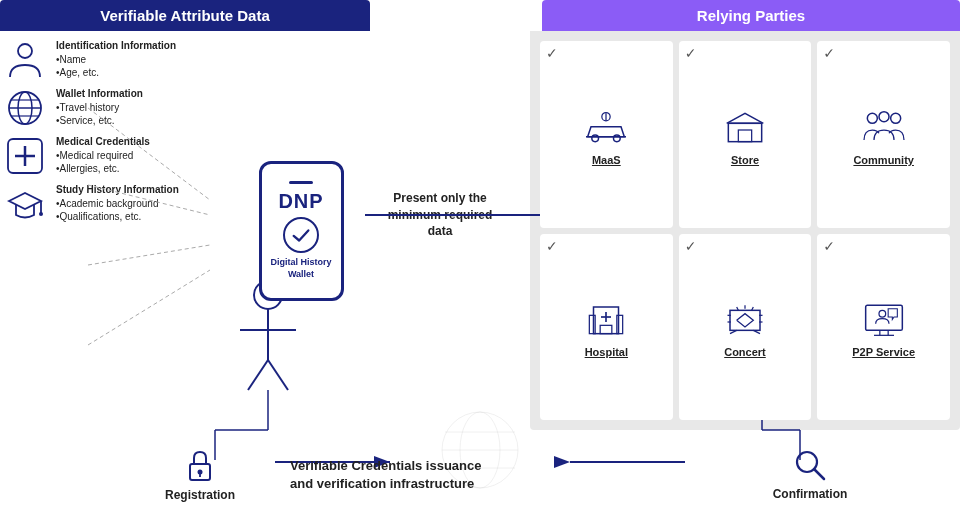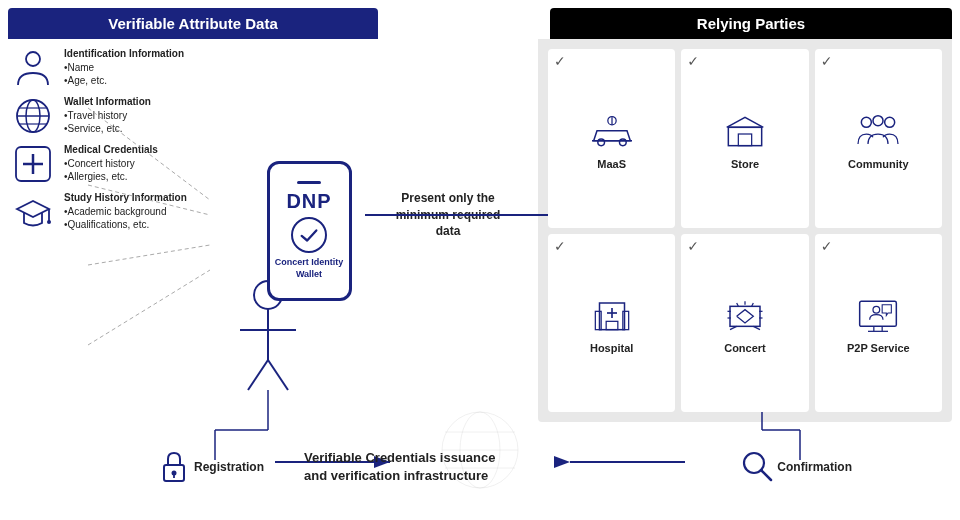--- a/index.html
+++ b/index.html
@@ -11,21 +11,20 @@
       overflow: hidden;
       position: relative;
     }
 
     
     .main-container {
       width: 960px;
       height: 520px;
       display: flex;
       flex-direction: column;
-      padding: 8px;
     }
 
     
     .top-row {
       display: flex;
       flex: 1;
       gap: 0;
     }
 
     
@@ -39,21 +38,21 @@
       background: #1a237e;
       color: #fff;
       font-size: 15px;
       font-weight: bold;
       text-align: center;
       padding: 7px 10px;
       border-radius: 4px 4px 0 0;
     }
 
     .panel-header.right {
-      background: #000000;
+      background: #8b5cf6;
       margin-left: 12px;
     }
 
     .left-content {
       display: flex;
       flex: 1;
       padding: 8px 4px;
       gap: 4px;
     }
 
@@ -187,20 +186,21 @@
       display: flex;
       align-items: center;
       justify-content: center;
     }
 
     .rp-label {
       font-size: 11px;
       font-weight: bold;
       color: #222;
       margin-top: 4px;
+      text-decoration: underline;
     }
 
     
     .bottom-row {
       height: 90px;
       display: flex;
       align-items: center;
       justify-content: center;
       gap: 0;
       position: relative;
@@ -211,21 +211,21 @@
       font-size: 13px;
       font-weight: bold;
       color: #222;
       line-height: 1.4;
       flex: 1;
       padding: 0 40px;
     }
 
     .reg-section, .conf-section {
       display: flex;
-      flex-direction: row;
+      flex-direction: column;
       align-items: center;
       gap: 4px;
       min-width: 100px;
     }
 
     .reg-label, .conf-label {
       font-size: 12px;
       font-weight: bold;
       color: #222;
     }
@@ -343,21 +343,21 @@
           </div>
 
           <div class="attr-item">
             <svg class="attr-icon" viewBox="0 0 42 42" xmlns="http://www.w3.org/2000/svg">
               <rect x="4" y="4" width="34" height="34" rx="5" stroke="#1a237e" stroke-width="1.8" fill="none"></rect>
               <line x1="21" y1="11" x2="21" y2="31" stroke="#1a237e" stroke-width="2.5"></line>
               <line x1="11" y1="21" x2="31" y2="21" stroke="#1a237e" stroke-width="2.5"></line>
             </svg>
             <div class="attr-text">
               <div class="title">Medical Credentials</div>
-              <div>•Concert history</div>
+              <div>•Medical required</div>
               <div>•Allergies, etc.</div>
             </div>
           </div>
 
           <div class="attr-item">
             <svg class="attr-icon" viewBox="0 0 42 42" xmlns="http://www.w3.org/2000/svg">
               <path d="M5 18 L21 10 L37 18 L21 26 Z" stroke="#1a237e" stroke-width="1.8" fill="none"></path>
               <path d="M12 22 L12 32 Q21 37 30 32 L30 22" stroke="#1a237e" stroke-width="1.8" fill="none"></path>
               <line x1="37" y1="18" x2="37" y2="30" stroke="#1a237e" stroke-width="1.8"></line>
               <circle cx="37" cy="31" r="2" fill="#1a237e"></circle>
@@ -375,21 +375,21 @@
           <div class="phone">
 
             <div style="width:24px;height:3px;background:#1a237e;border-radius:2px;margin-bottom:6px;"></div>
             <div class="phone-brand">DNP</div>
             <div class="phone-check">
               <svg viewBox="0 0 24 24" xmlns="http://www.w3.org/2000/svg">
                 <polyline points="4,13 10,18 20,7" stroke="#1a237e" stroke-width="2.5" fill="none" stroke-linecap="round" stroke-linejoin="round"></polyline>
               </svg>
             </div>
             <div class="phone-label">
-              <span>Concert Identity Wallet</span>
+              <span>Digital History Wallet</span>
             </div>
           </div>
         </div>
 
       </div>
     </div>
 
     <div style="display:flex;flex-direction:column;align-items:center;justify-content:center;width:140px;flex-shrink:0;">
       <div class="present-text">Present only the minimum required data</div>
     </div>

